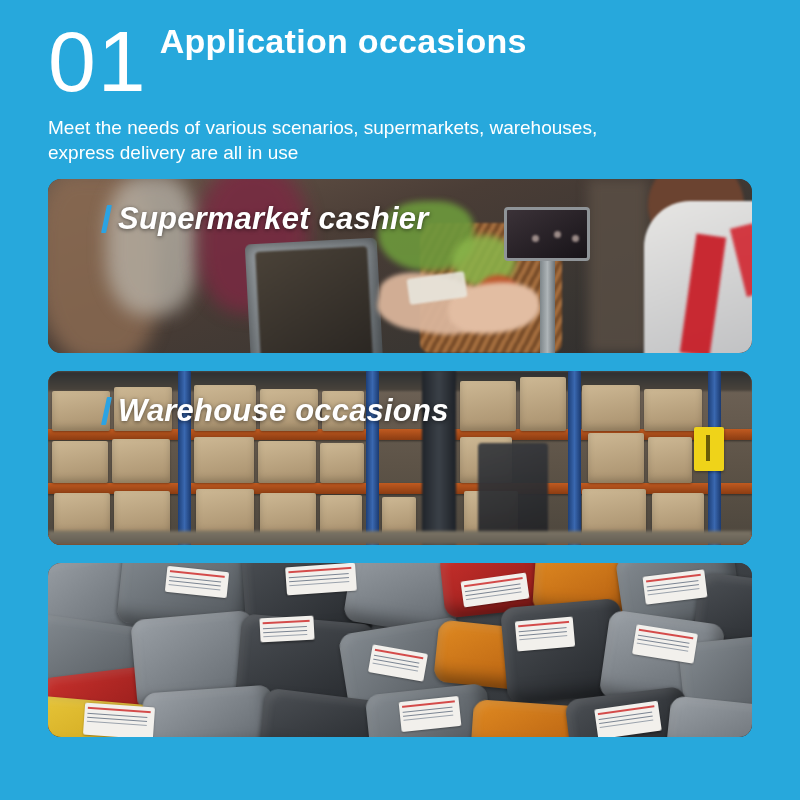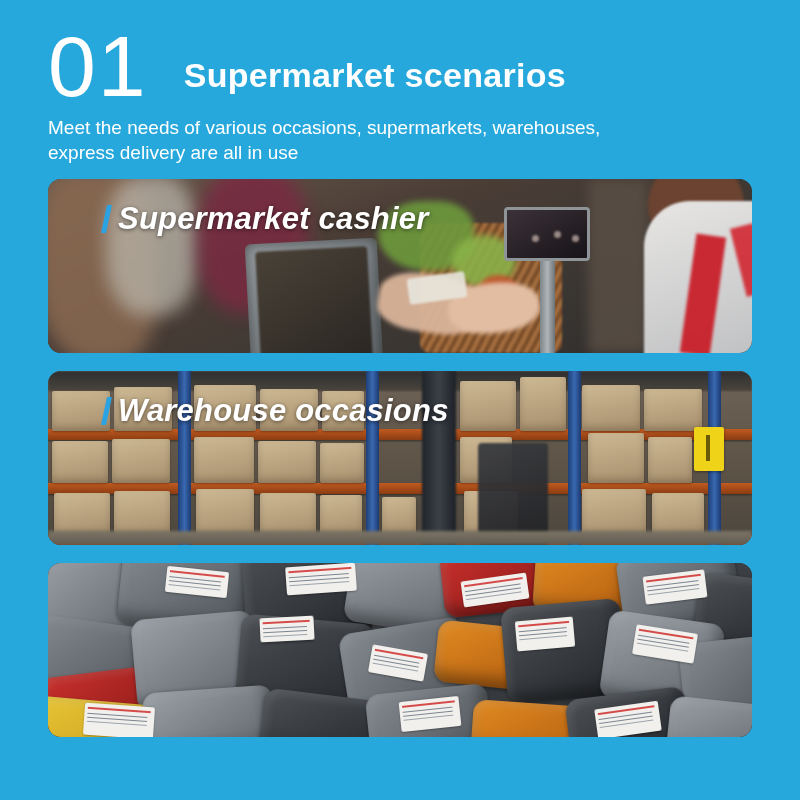--- a/index.html
+++ b/index.html
@@ -6,21 +6,21 @@
   html,body { width:800px; height:800px; }
   body {
     background:#27a8dc;
     font-family:"Liberation Sans", sans-serif;
     overflow:hidden;
     position:relative;
   }
 
   
   .header { padding:22px 48px 0 48px; }
-  .title-row { display:flex; align-items:flex-end; gap:36px; height:84px; }
+  .title-row { display:flex; align-items:flex-start; gap:12px; height:84px; }
   .big-number {
     font-family:"Liberation Sans", sans-serif;
     font-size:86px;
     line-height:0.92;
     font-weight:300;
     color:#ffffff;
     letter-spacing:2px;
   }
   .section-title {
     font-size:34px;
@@ -174,23 +174,23 @@
   }
   .p3 .label::before { content:""; position:absolute; left:3px; top:4px; right:4px; height:2px; background:#cc2222; opacity:.8; }
   .p3 .label::after  { content:""; position:absolute; left:3px; top:10px; right:7px; height:1px; background:#7a8492; box-shadow:0 4px 0 #7a8492, 0 8px 0 #9aa2ac; }
 </style>
 </head>
 <body>
 
 <div class="header">
   <div class="title-row">
     <div class="big-number">01</div>
-    <div class="section-title">Supermarket scenarios</div>
+    <div class="section-title">Application occasions</div>
   </div>
-  <div class="subtitle">Meet the needs of various occasions, supermarkets, warehouses, express delivery are all in use</div>
+  <div class="subtitle">Meet the needs of various scenarios, supermarkets, warehouses, express delivery are all in use</div>
 </div>
 
 <div class="cards">
 
   <div class="card">
     <div class="card-photo p1">
       <div class="blur b-left"></div>
       <div class="blur b-shirt"></div>
       <div class="blur b-maroon"></div>
       <div class="bg-right"></div>

